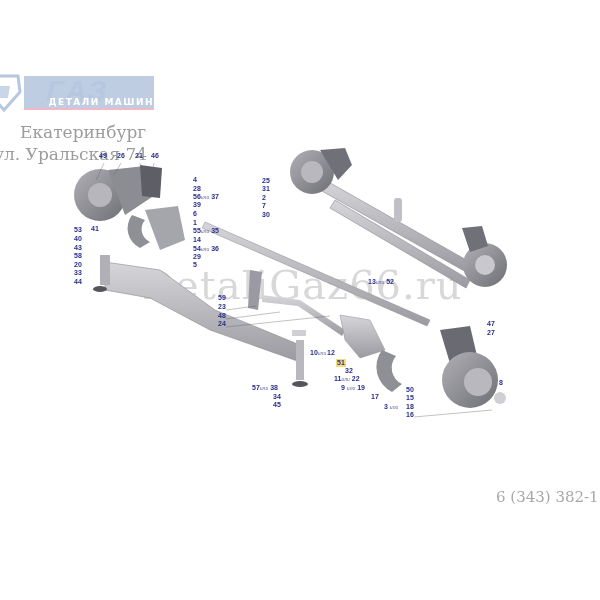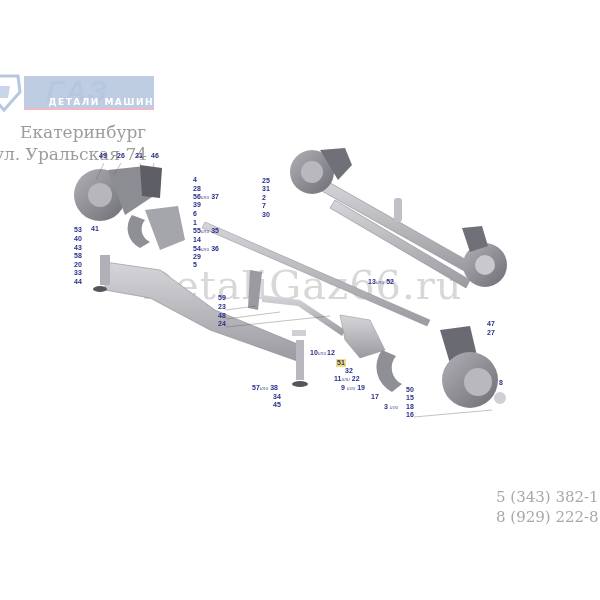--- a/index.html
+++ b/index.html
@@ -161,15 +161,14 @@
   <div class="lbl" style="left:273px;top:393px">34</div>
   <div class="lbl" style="left:273px;top:401px">45</div>
 
   <div class="lbl" style="left:406px;top:386px">50</div>
   <div class="lbl" style="left:406px;top:394px">15</div>
   <div class="lbl" style="left:406px;top:403px">18</div>
   <div class="lbl" style="left:384px;top:403px"><span>3</span> <i>или</i></div>
   <div class="lbl" style="left:406px;top:411px">16</div>
   <div class="lbl" style="left:499px;top:379px">8</div>
 
-  <div class="phone" style="top:488px">5 (343) 382-1</div>
-  <div class="phone" style="top:508px">8 (929) 222-8</div>
+  <div class="phone" style="top:488px">6 (343) 382-1</div>
 </div>
 
 </body></html>

